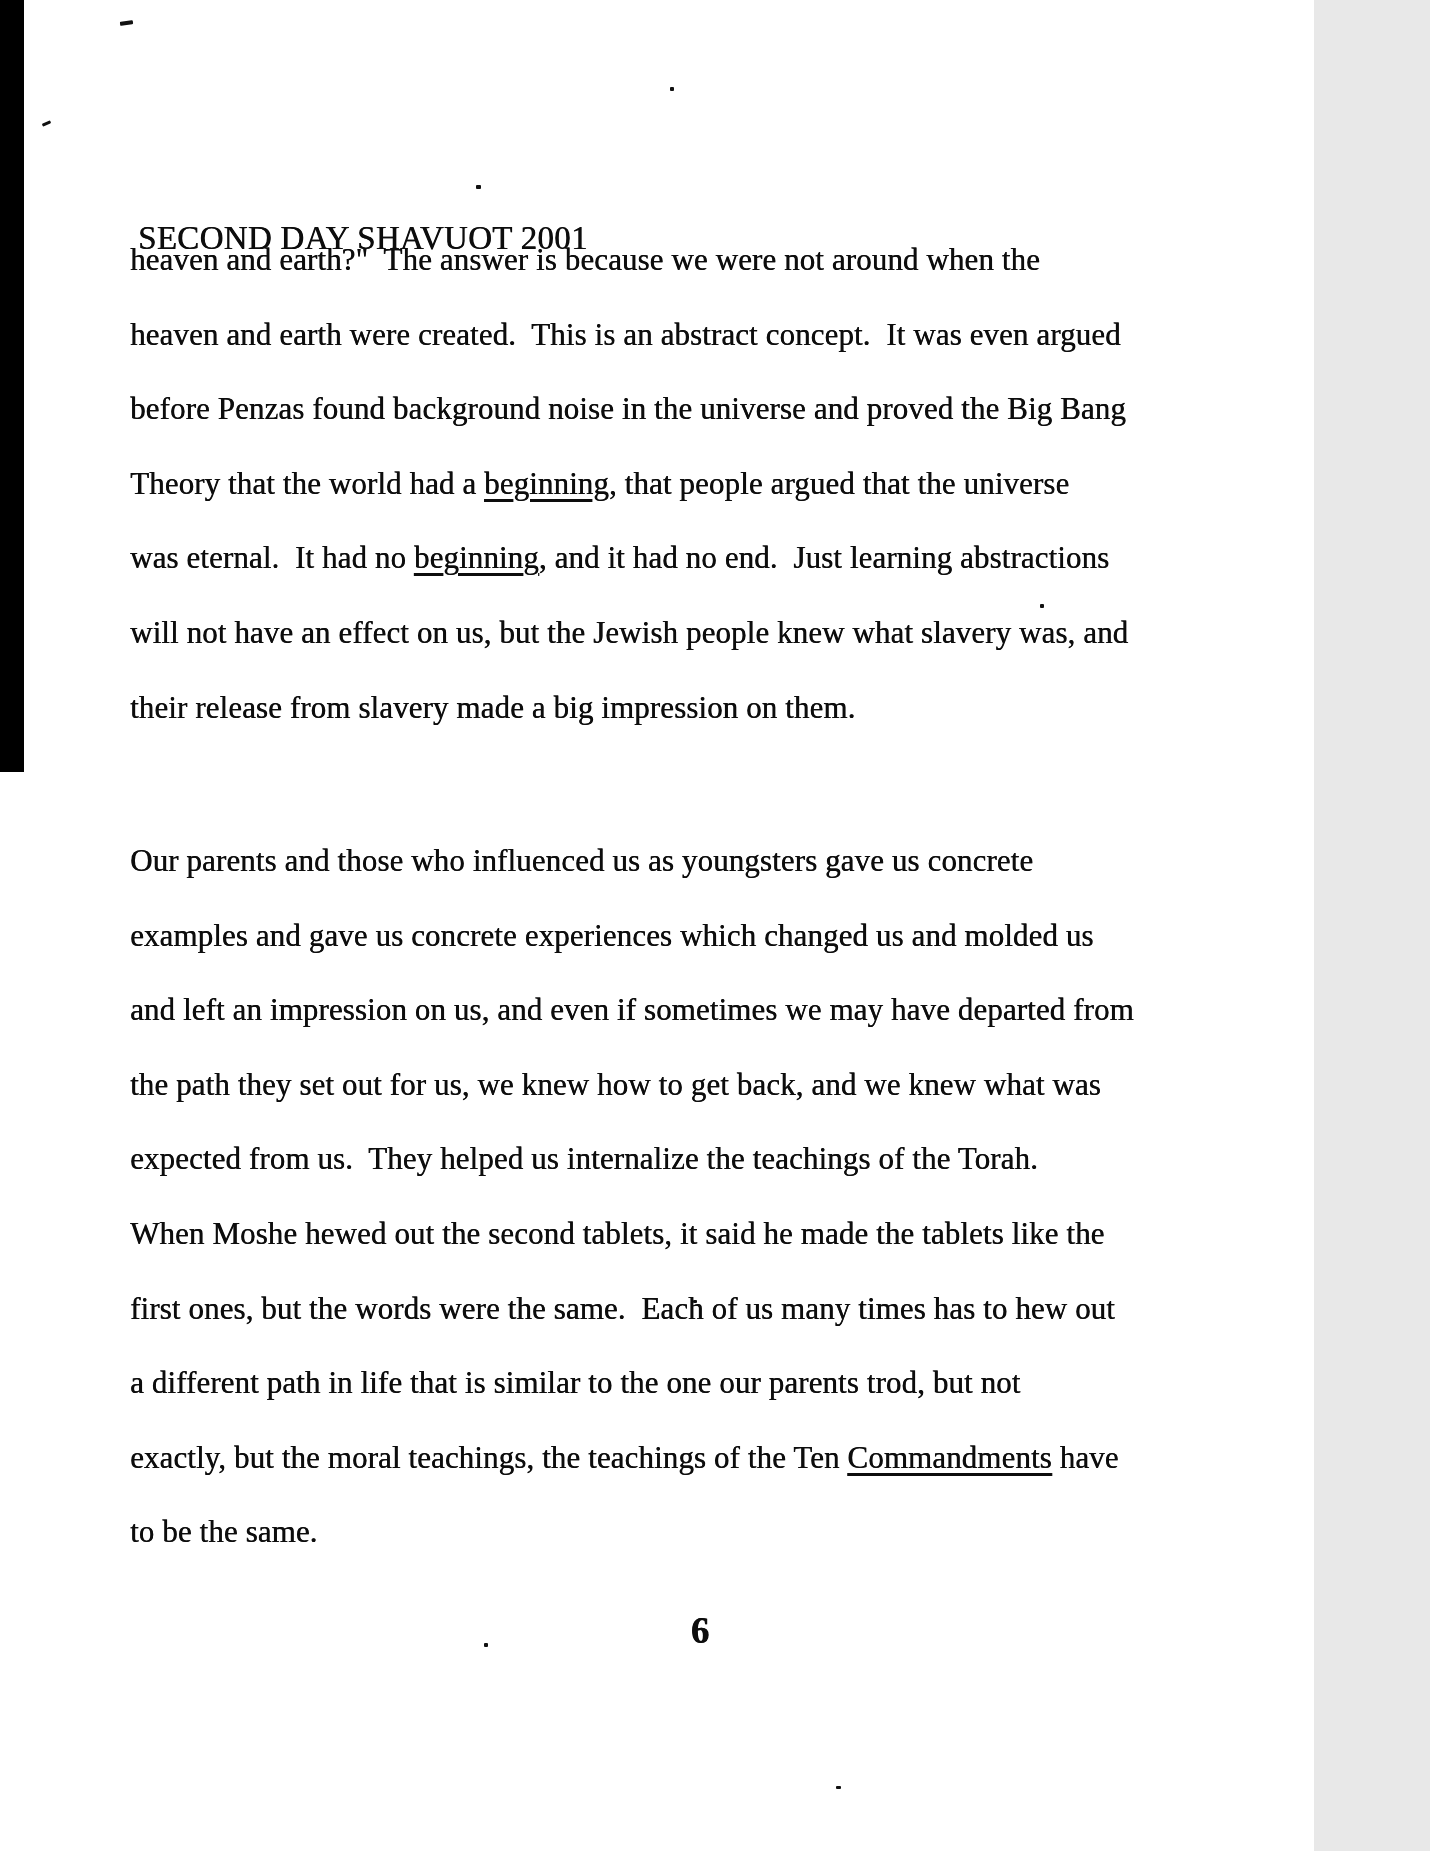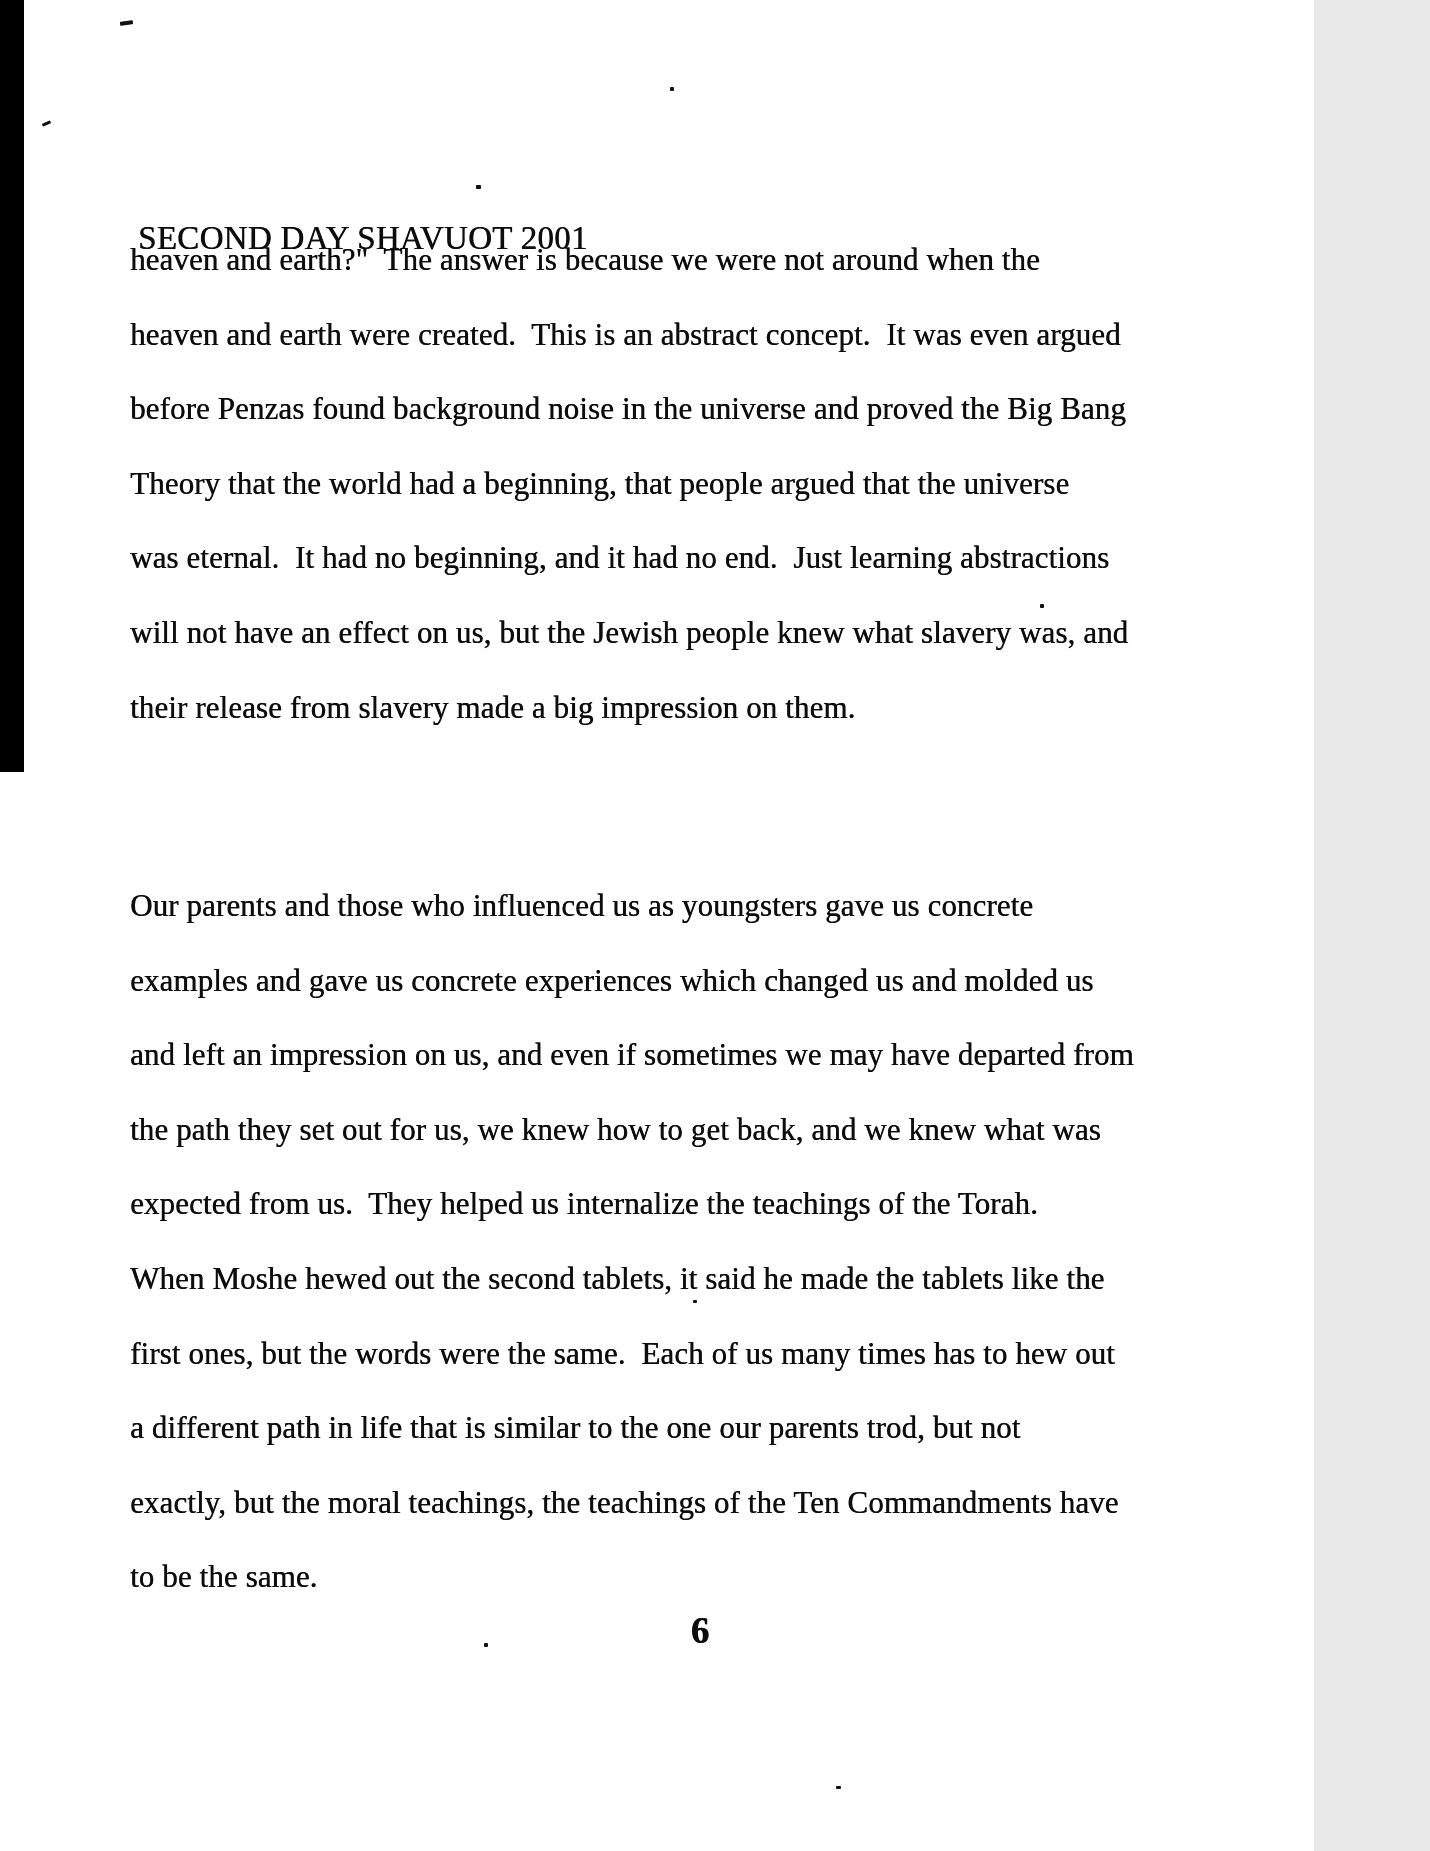--- a/index.html
+++ b/index.html
@@ -24,23 +24,23 @@
     white-space:pre;
   }
   .body-par{
     position:absolute;left:130px;
     font-size:31px;line-height:74.6px;
     letter-spacing:.1px;
     text-shadow:.4px 0 0 currentColor;
     white-space:pre;
   }
   #par-0{top:223px;}
-  #par-1{top:869px;}
+  #par-1{top:824px;}
   .text-line{height:74.6px;}
-  .u{text-decoration-thickness:2.5px;text-underline-offset:5px;}
+  .u{text-decoration:underline;text-decoration-thickness:2.5px;text-underline-offset:5px;}
   .page-number{
     position:absolute;top:1612px;left:0;width:1400px;
     text-align:center;
     font-size:37px;font-weight:bold;line-height:1;
     text-shadow:.4px 0 0 currentColor;
   }
   .speck{position:absolute;background:#111;border-radius:1px;}
 </style>
 </head>
 <body>

